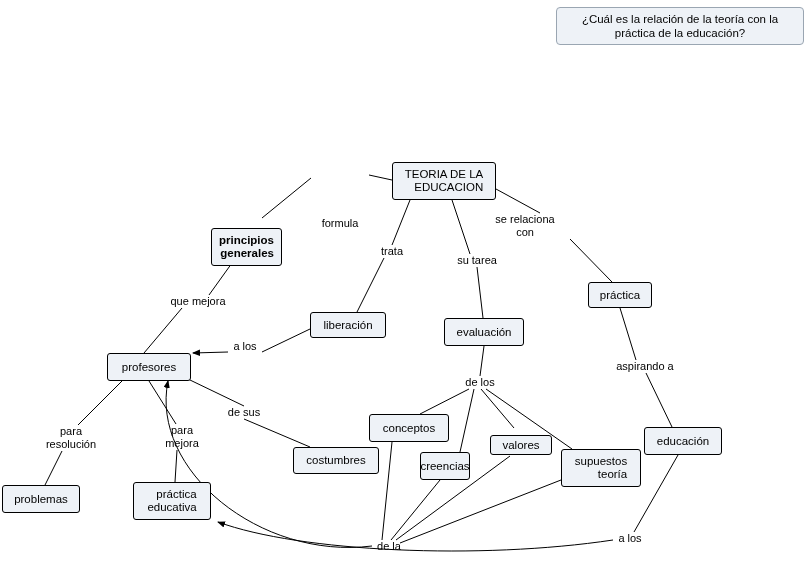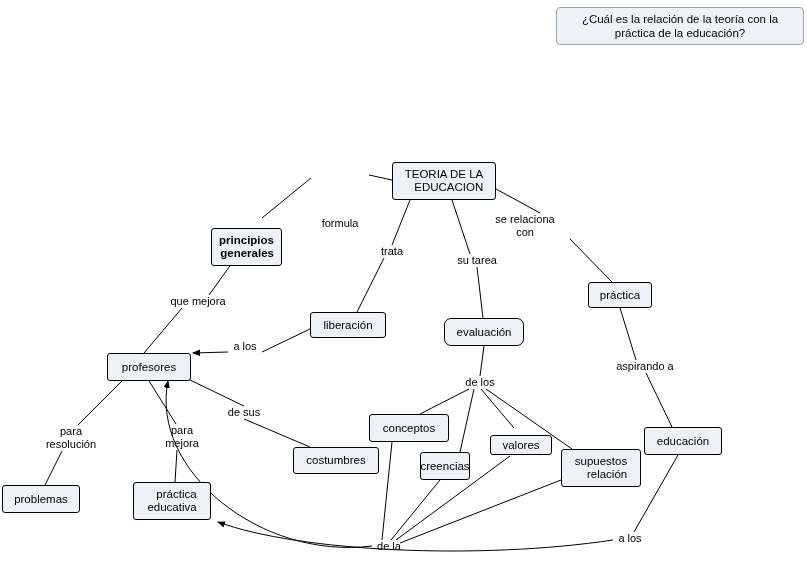--- a/index.html
+++ b/index.html
@@ -115,28 +115,28 @@
 
   <div class="question" style="left:556px; top:7px; width:248px; height:38px;">¿Cuál es la relación de la teoría con la práctica de la educación?</div>
 
   <div id="node-layer">
       <div class="node" style="left: 392px; top: 162px; width: 104px; height: 38px;">TEORIA DE LA
 EDUCACION</div>
       <div class="node" style="left: 211px; top: 228px; width: 71px; height: 38px; font-weight: bold;">principios
 generales</div>
       <div class="node" style="left: 588px; top: 282px; width: 64px; height: 26px;">práctica</div>
       <div class="node" style="left: 310px; top: 312px; width: 76px; height: 26px;">liberación</div>
-      <div class="node" style="left: 444px; top: 318px; width: 80px; height: 28px; border-radius: 7px;">evaluación</div>
+      <div class="node" style="left: 444px; top: 318px; width: 80px; height: 28px;">evaluación</div>
       <div class="node" style="left: 107px; top: 353px; width: 84px; height: 28px;">profesores</div>
       <div class="node" style="left: 644px; top: 427px; width: 78px; height: 28px;">educación</div>
       <div class="node" style="left: 369px; top: 414px; width: 80px; height: 28px;">conceptos</div>
       <div class="node" style="left: 490px; top: 435px; width: 62px; height: 20px;">valores</div>
       <div class="node" style="left: 420px; top: 452px; width: 50px; height: 28px;">creencias</div>
       <div class="node" style="left: 561px; top: 449px; width: 80px; height: 38px;">supuestos
-relación</div>
+teoría</div>
       <div class="node" style="left: 293px; top: 447px; width: 86px; height: 27px;">costumbres</div>
       <div class="node" style="left: 2px; top: 485px; width: 78px; height: 28px;">problemas</div>
       <div class="node" style="left: 133px; top: 482px; width: 78px; height: 38px;">práctica
 educativa</div>
     </div>
   <div id="label-layer">
       <div class="elabel" style="left: 311px; top: 169px; width: 58px; margin-top: 48px;">formula</div>
       <div class="elabel" style="left: 488px; top: 213px; width: 74px;">se relaciona
 con</div>
       <div class="elabel" style="left: 374px; top: 245px; width: 36px;">trata</div>

